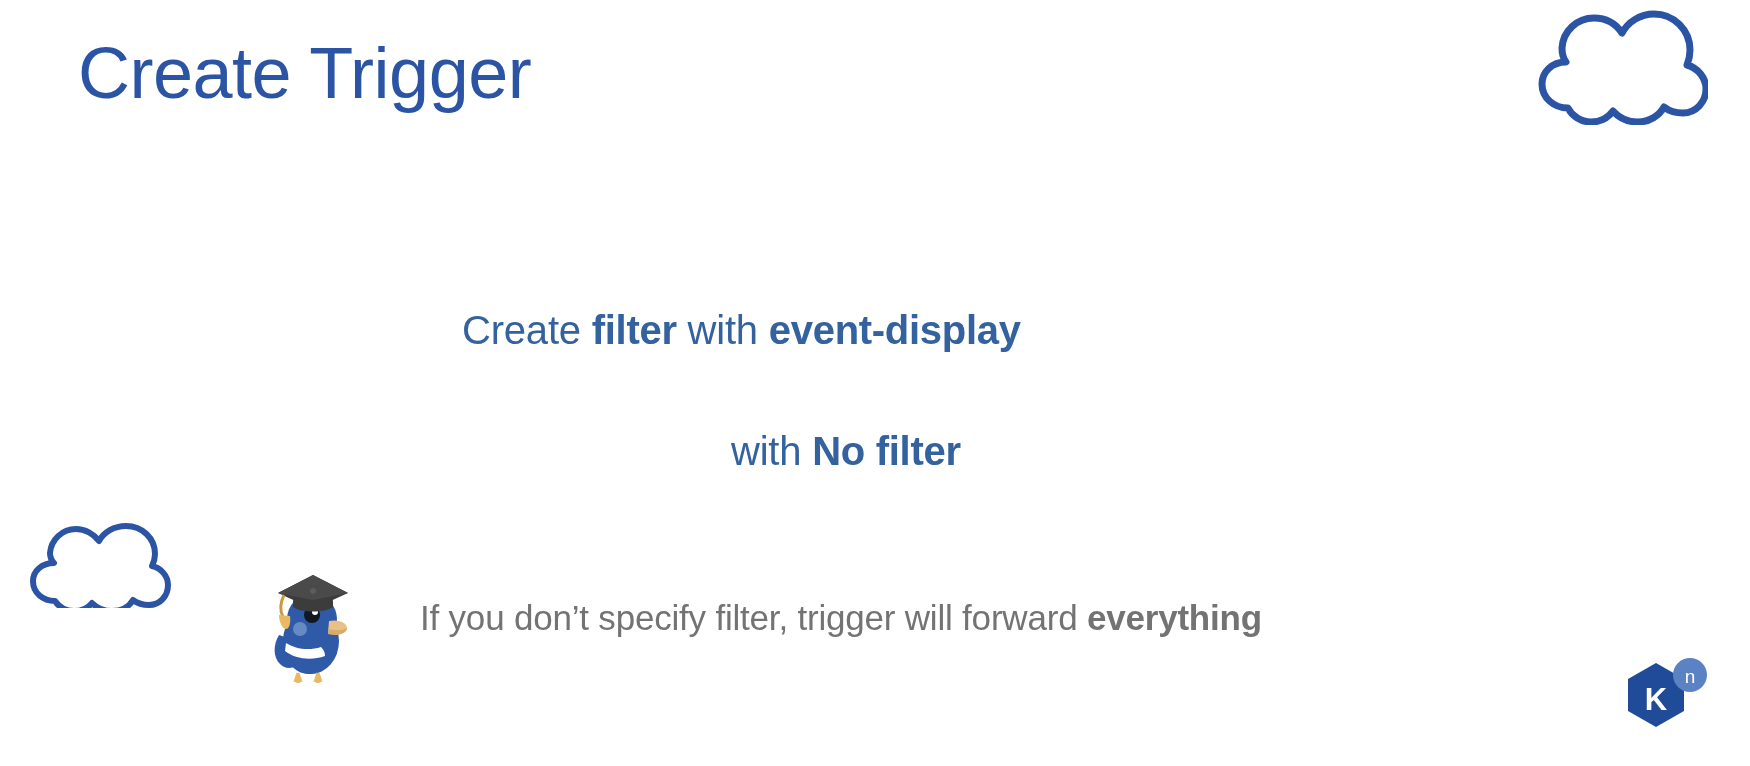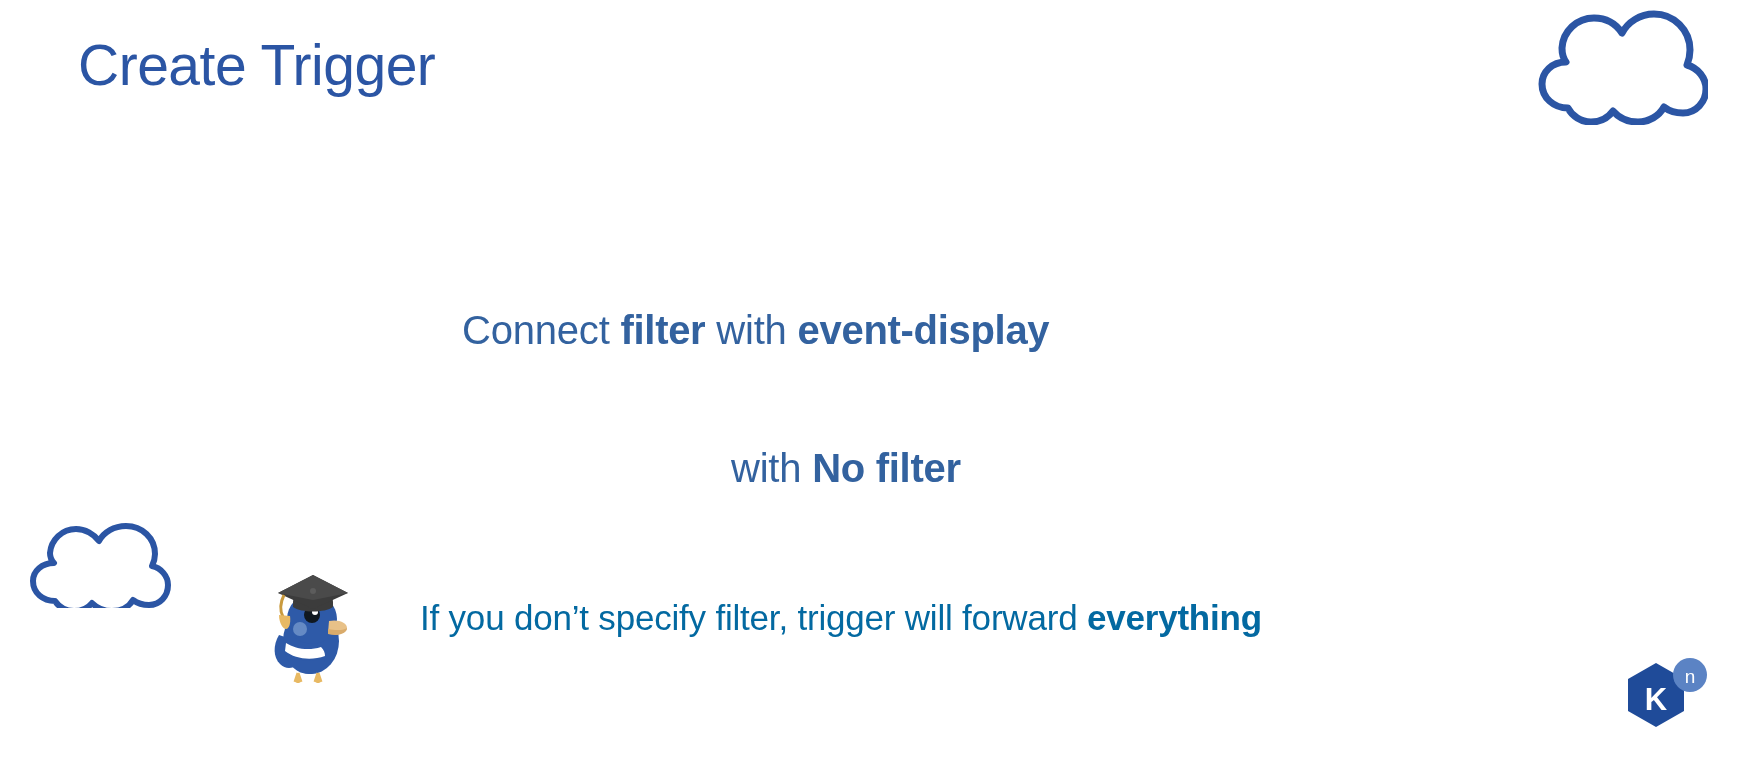--- a/index.html
+++ b/index.html
@@ -8,48 +8,48 @@
     background:#ffffff;
     font-family:"Liberation Sans", sans-serif;
     position:relative;
     overflow:hidden;
   }
 
   
   #slide-title {
     position:absolute;
     left:78px; top:36px;
-    font-size:57px;
+    font-size:72px;
     font-weight:400;
     color:#2b55a4;
     letter-spacing:-0.5px;
     line-height:1.05;
     white-space:nowrap;
   }
 
   
   .body-line {
     position:absolute;
     color:#33629f;
     font-size:40px;
     font-weight:400;
     white-space:nowrap;
     letter-spacing:-0.2px;
   }
   .body-line b { font-weight:700; letter-spacing:-0.3px; }
 
   #line-connect { left:462px; top:308px; }
-  #line-filter  { left:731px; top:446px;text-align:right; }
+  #line-filter  { left:731px; top:429px;text-align:right; }
 
   #line-note {
     position:absolute;
     left:420px; top:598px;
     font-size:35px;
     font-weight:400;
-    color:#0369a1;
+    color:#737373;
     white-space:nowrap;
     letter-spacing:-0.2px;
   }
   #line-note b { font-weight:700; }
 
   
   .cloud { position:absolute; }
   #cloud-top-right { left:1528px; top:10px; }
   #cloud-left      { left:22px;  top:523px; }
 
@@ -68,21 +68,21 @@
   <svg width="180" height="115" viewBox="0 0 180 115" fill="none" xmlns="http://www.w3.org/2000/svg">
     <path d="M38 52 C24 52 14 62 14 74 C14 88 26 98 40 98 C44 106 53 112 63 112
              C72 112 80 108 85 101 C91 108 100 112 110 112 C121 112 131 106 136 97
              C141 101 148 103 155 103 C168 103 178 92 178 79 C178 68 170 58 159 55
              C161 50 162 45 162 40 C162 20 146 4 126 4 C112 4 100 12 94 23
              C88 14 78 8 66 8 C49 8 35 21 34 38 C34 43 35 48 38 52 Z" stroke="#2b55a4" stroke-width="7" stroke-linejoin="round" fill="#ffffff"></path>
   </svg>
 </div>
 
 <div class="body-line" id="line-connect">
-  <span>Connect </span><b>filter</b><span> with </span><b>event-display</b>
+  <span>Create </span><b>filter</b><span> with </span><b>event-display</b>
 </div>
 
 <div class="body-line" id="line-filter">
   <span>with </span><b>No filter</b>
 </div>
 
 <div class="cloud" id="cloud-left">
   <svg width="155" height="85" viewBox="0 0 155 85" fill="none" xmlns="http://www.w3.org/2000/svg">
     <path d="M32 40 C20 40 11 48 11 58 C11 70 21 78 33 78 C37 84 44 88 52 88
              C60 88 66 85 70 80 C75 85 82 88 90 88 C99 88 107 84 111 77

